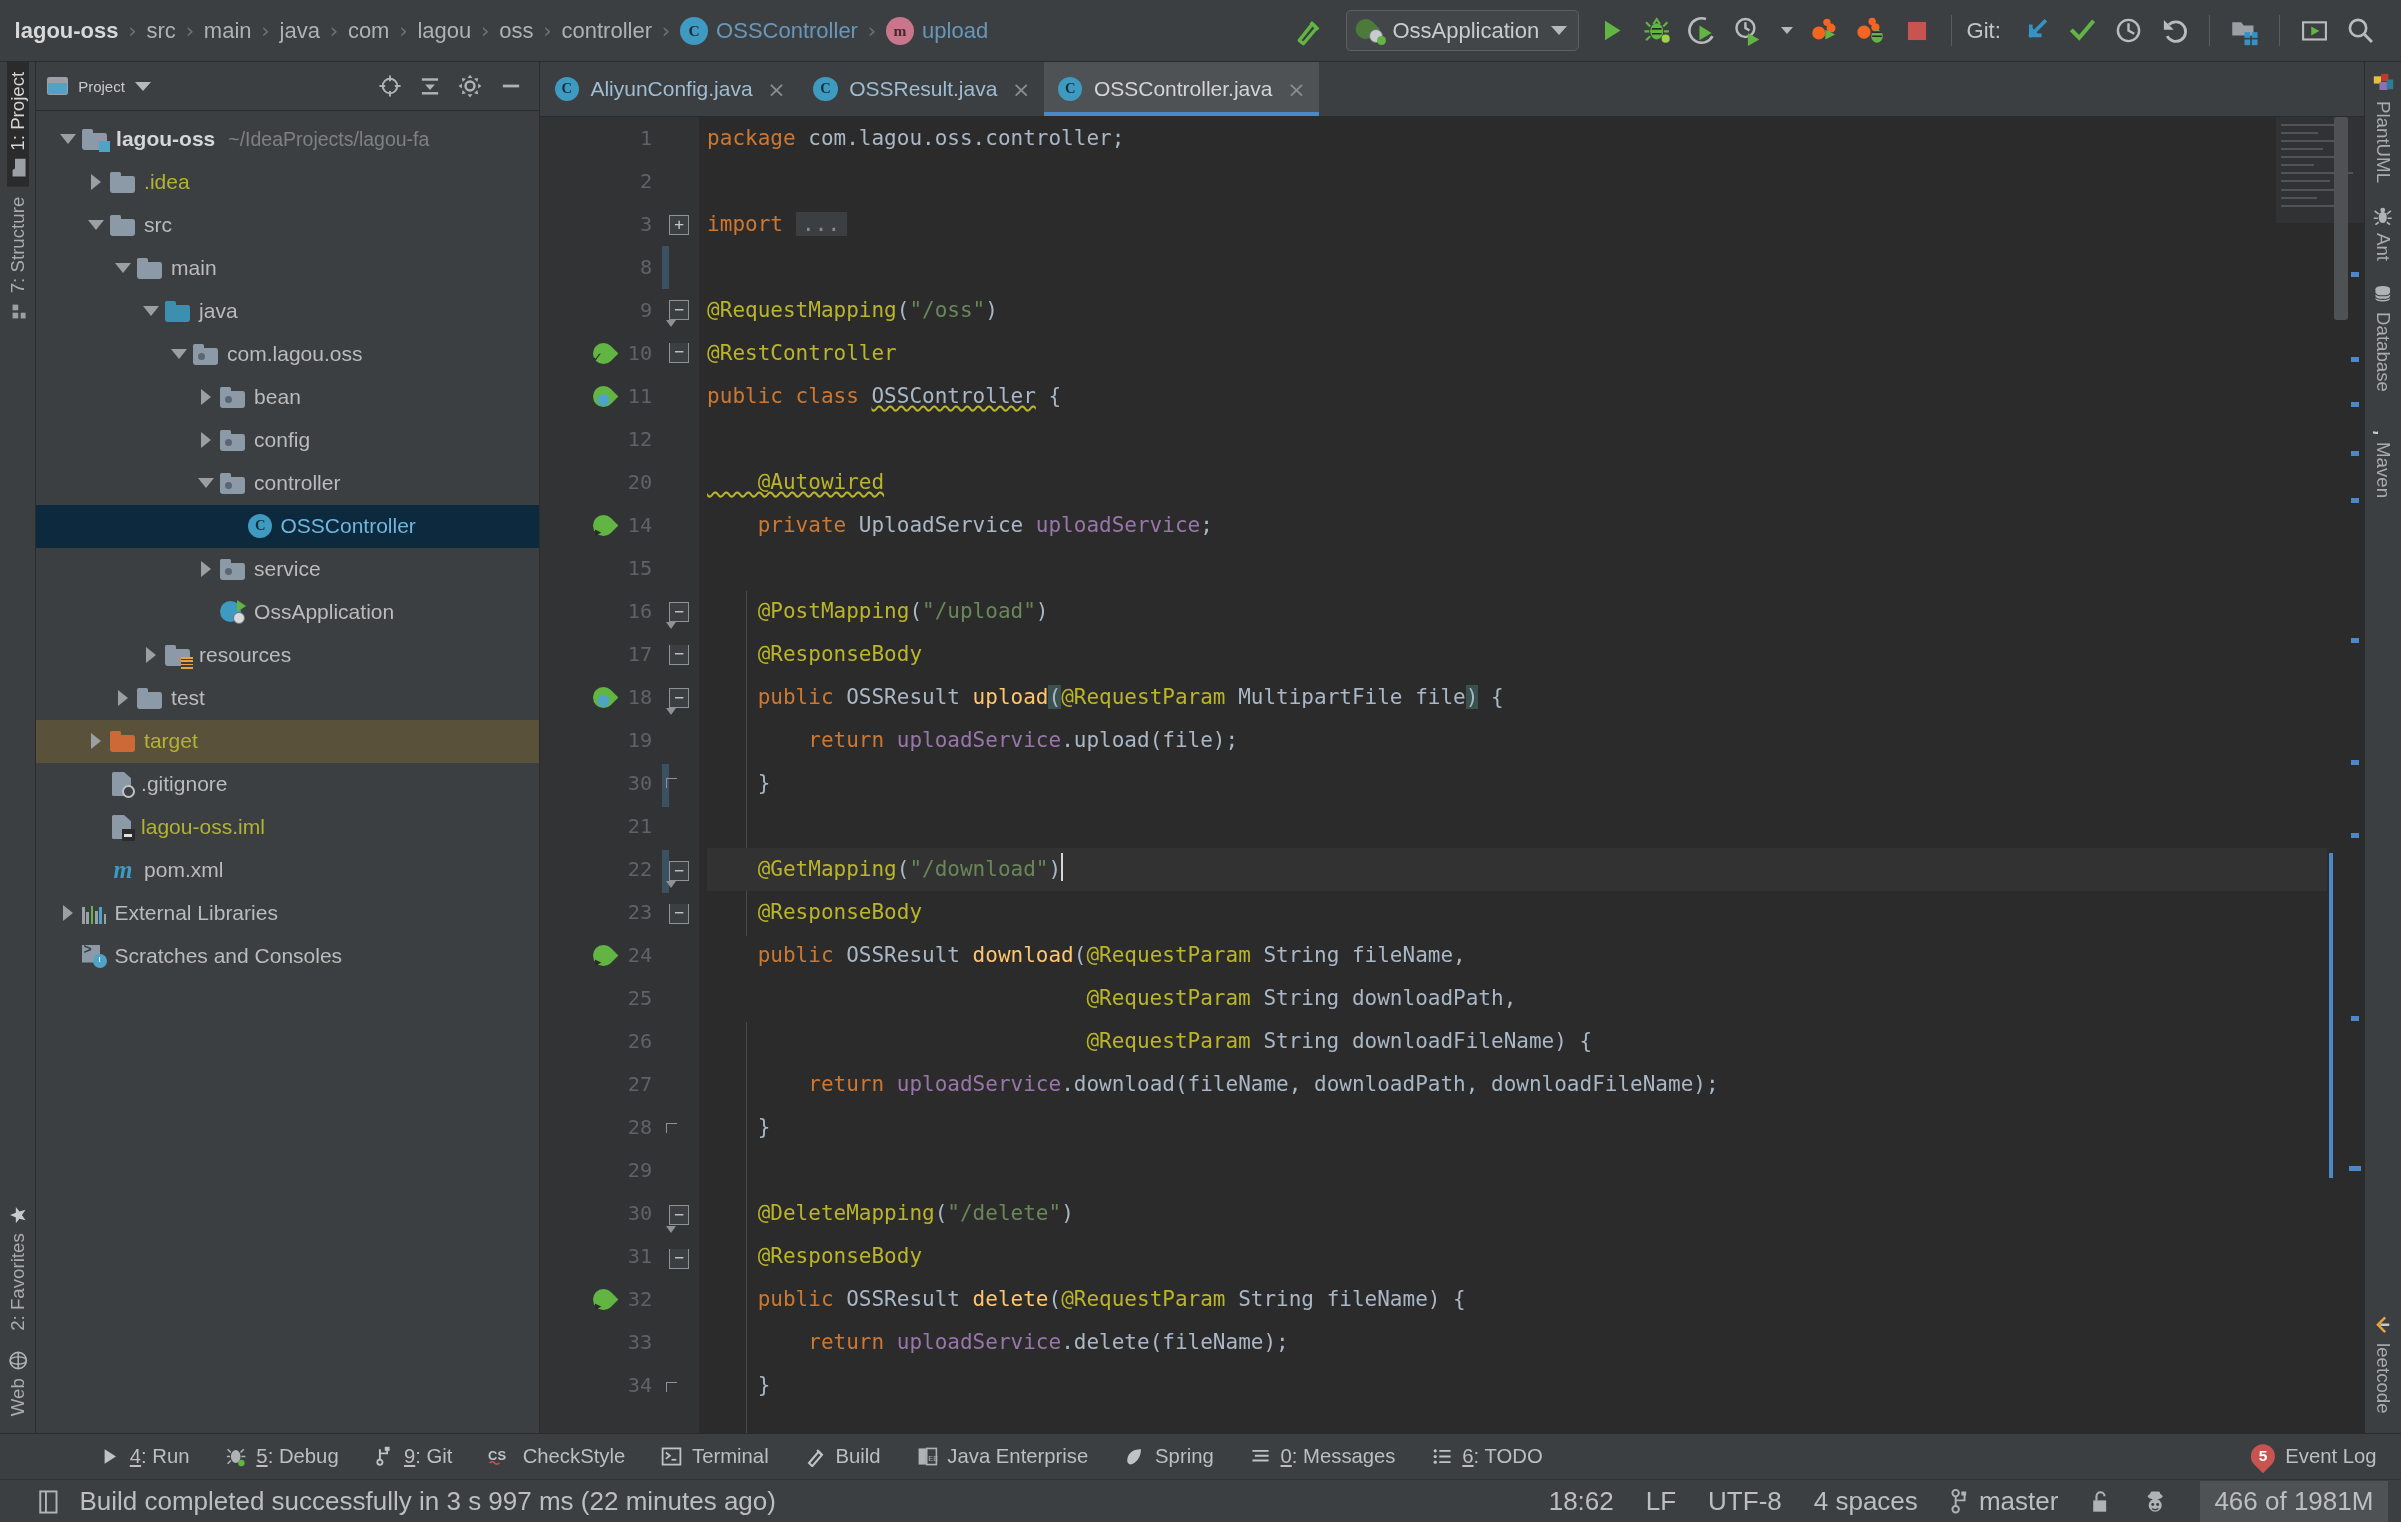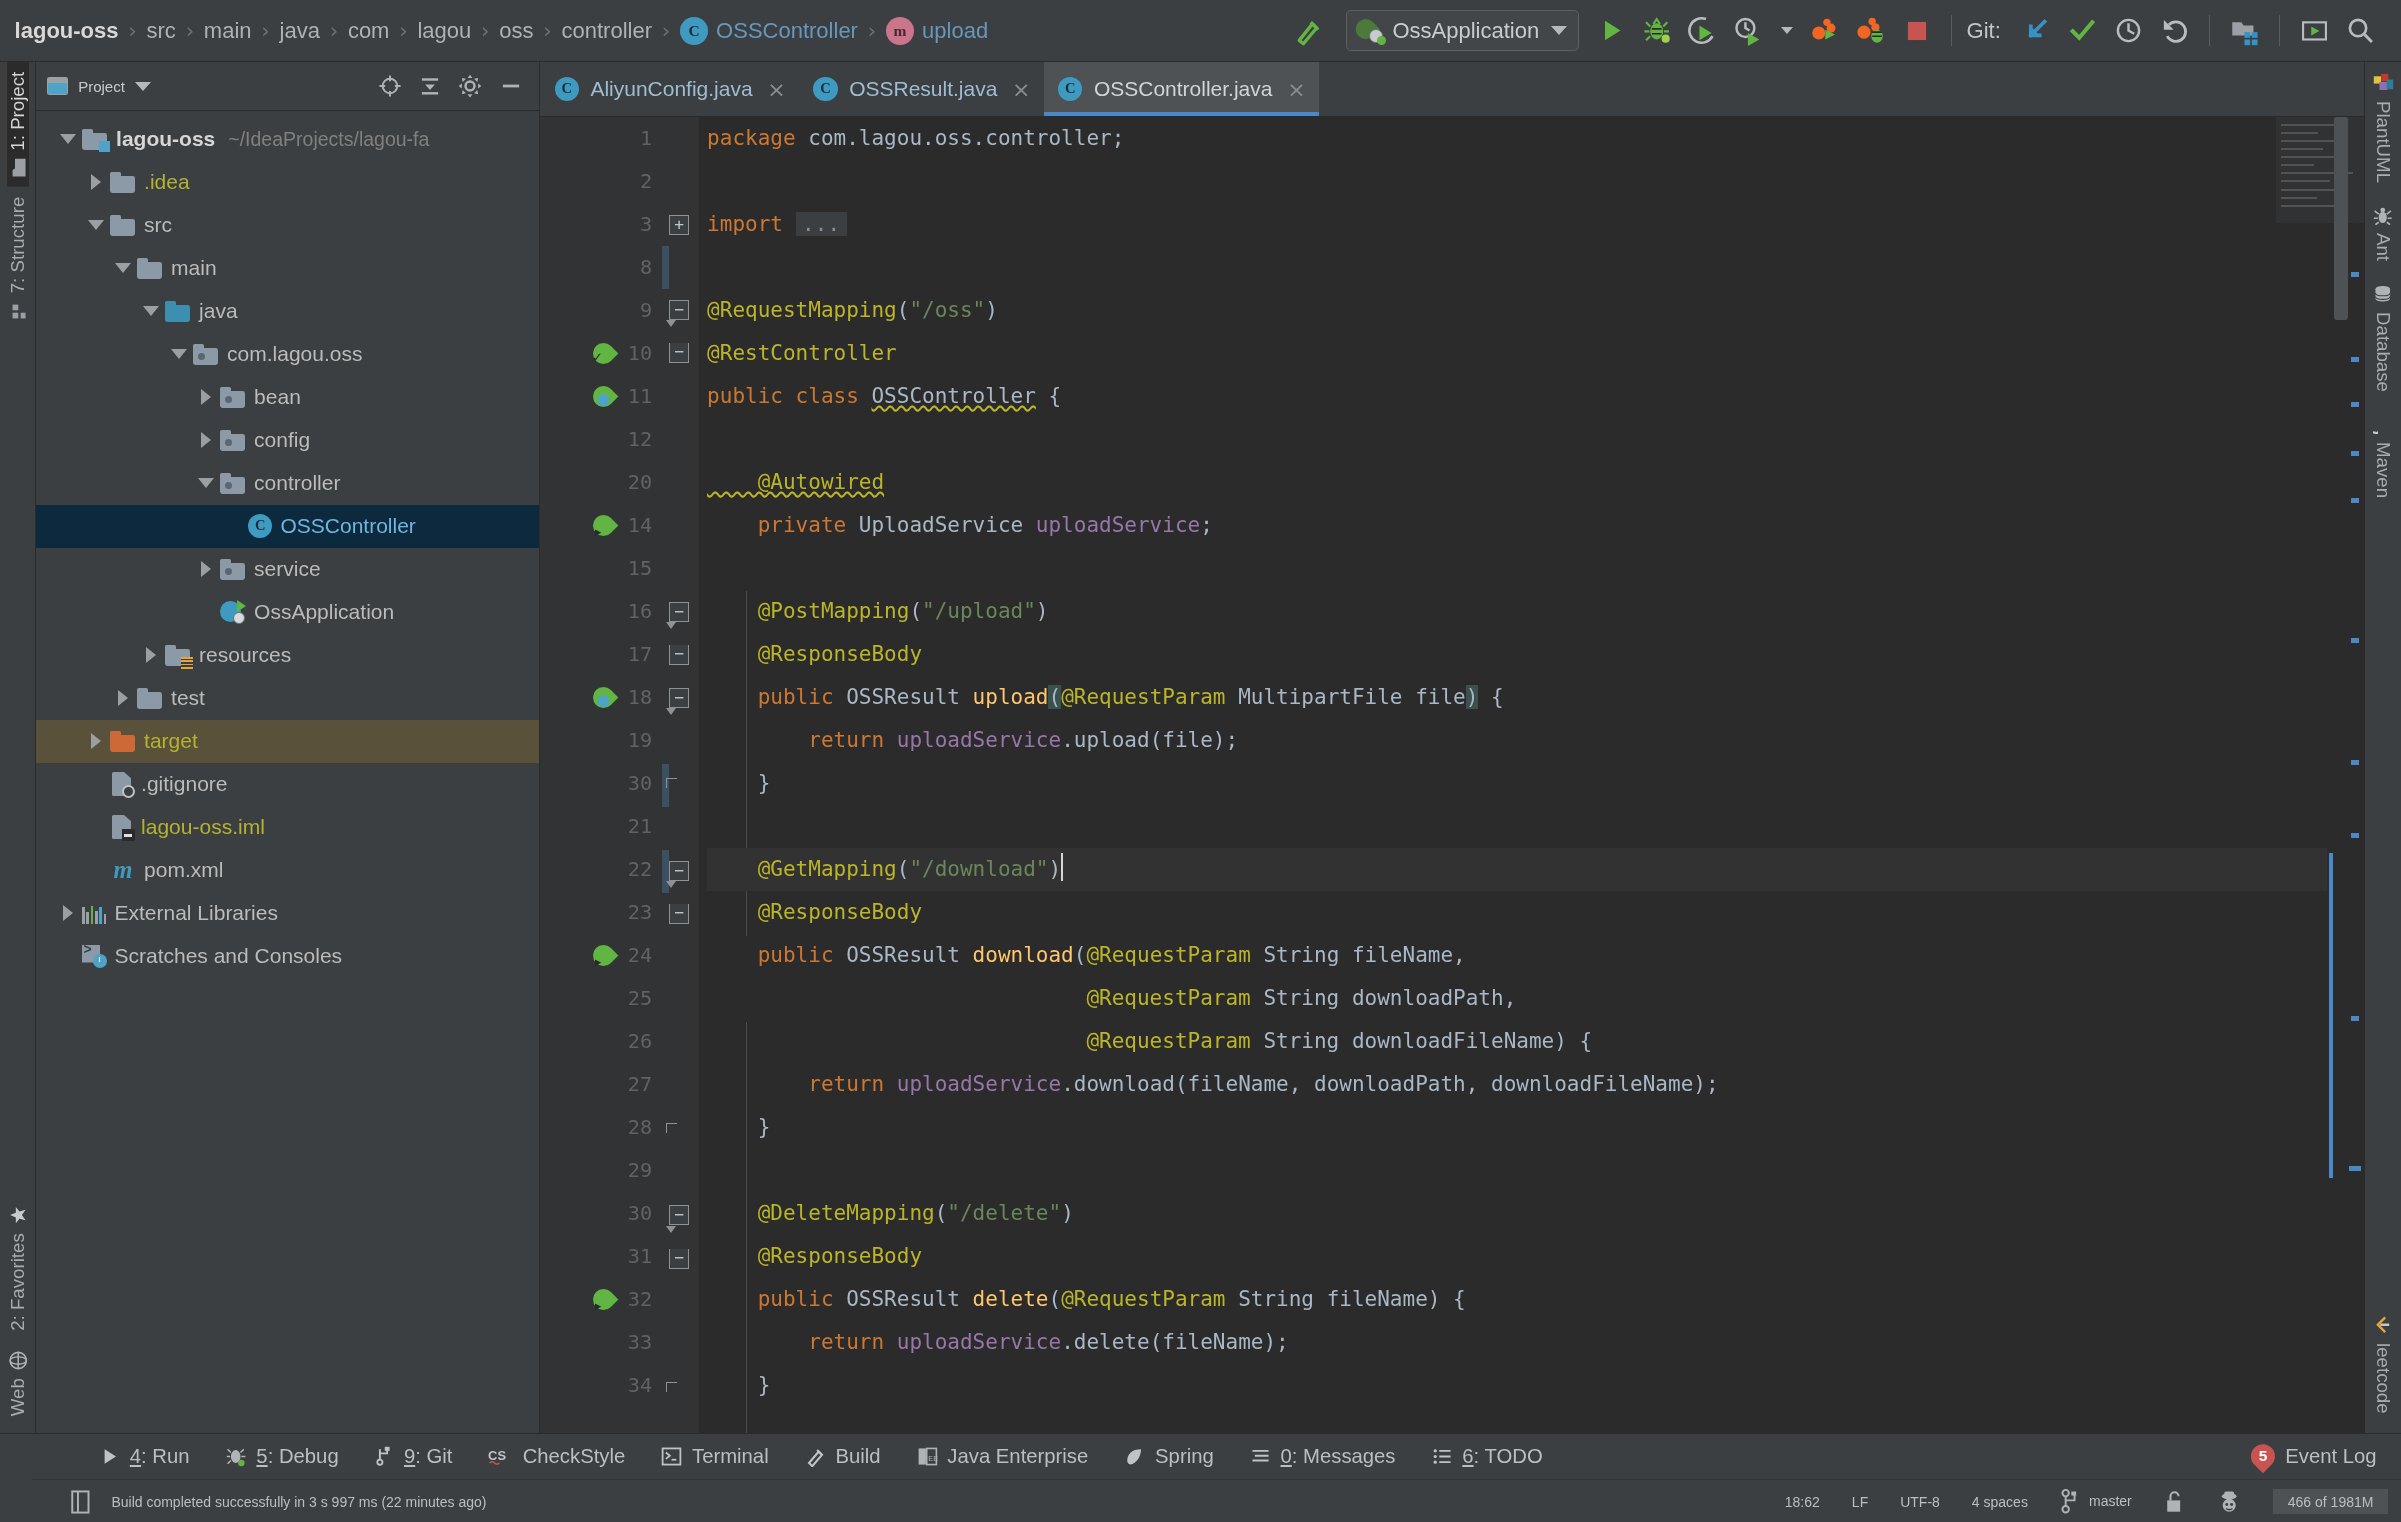--- a/index.html
+++ b/index.html
@@ -387,23 +387,22 @@
     border-radius: 50% 50% 50% 0; transform: rotate(-45deg);
     display:flex; align-items:center; justify-content:center;
     font-size: 15.5px; font-weight: bold;
   }
   .badge-pin span { transform: rotate(45deg); }
 
   
   #status-bar {
     height: 44px; flex: 0 0 44px;
     background: #3c3f41; display: flex; align-items: center;
-    padding: 0 0 0 37px; font-size: 14px; color: #bcbec0;
+    padding: 0 0 0 37px; font-size: 26px; color: #bcbec0;
     border-top: 0.8px solid #313335;
-    margin-left: 32px;
   }
   #status-left { display:flex; align-items:center; gap: 18px; }
   #status-right { margin-left:auto; display:flex; align-items:center; gap: 32px; padding-right: 13px; }
   #mem-indicator { background:#4e5254; padding: 4.9px 14.6px; }
   .sb-ico { display:inline-flex; align-items:center; justify-content:center; }
 
   svg { display:block; }
 </style>
 </head>
 <body>

